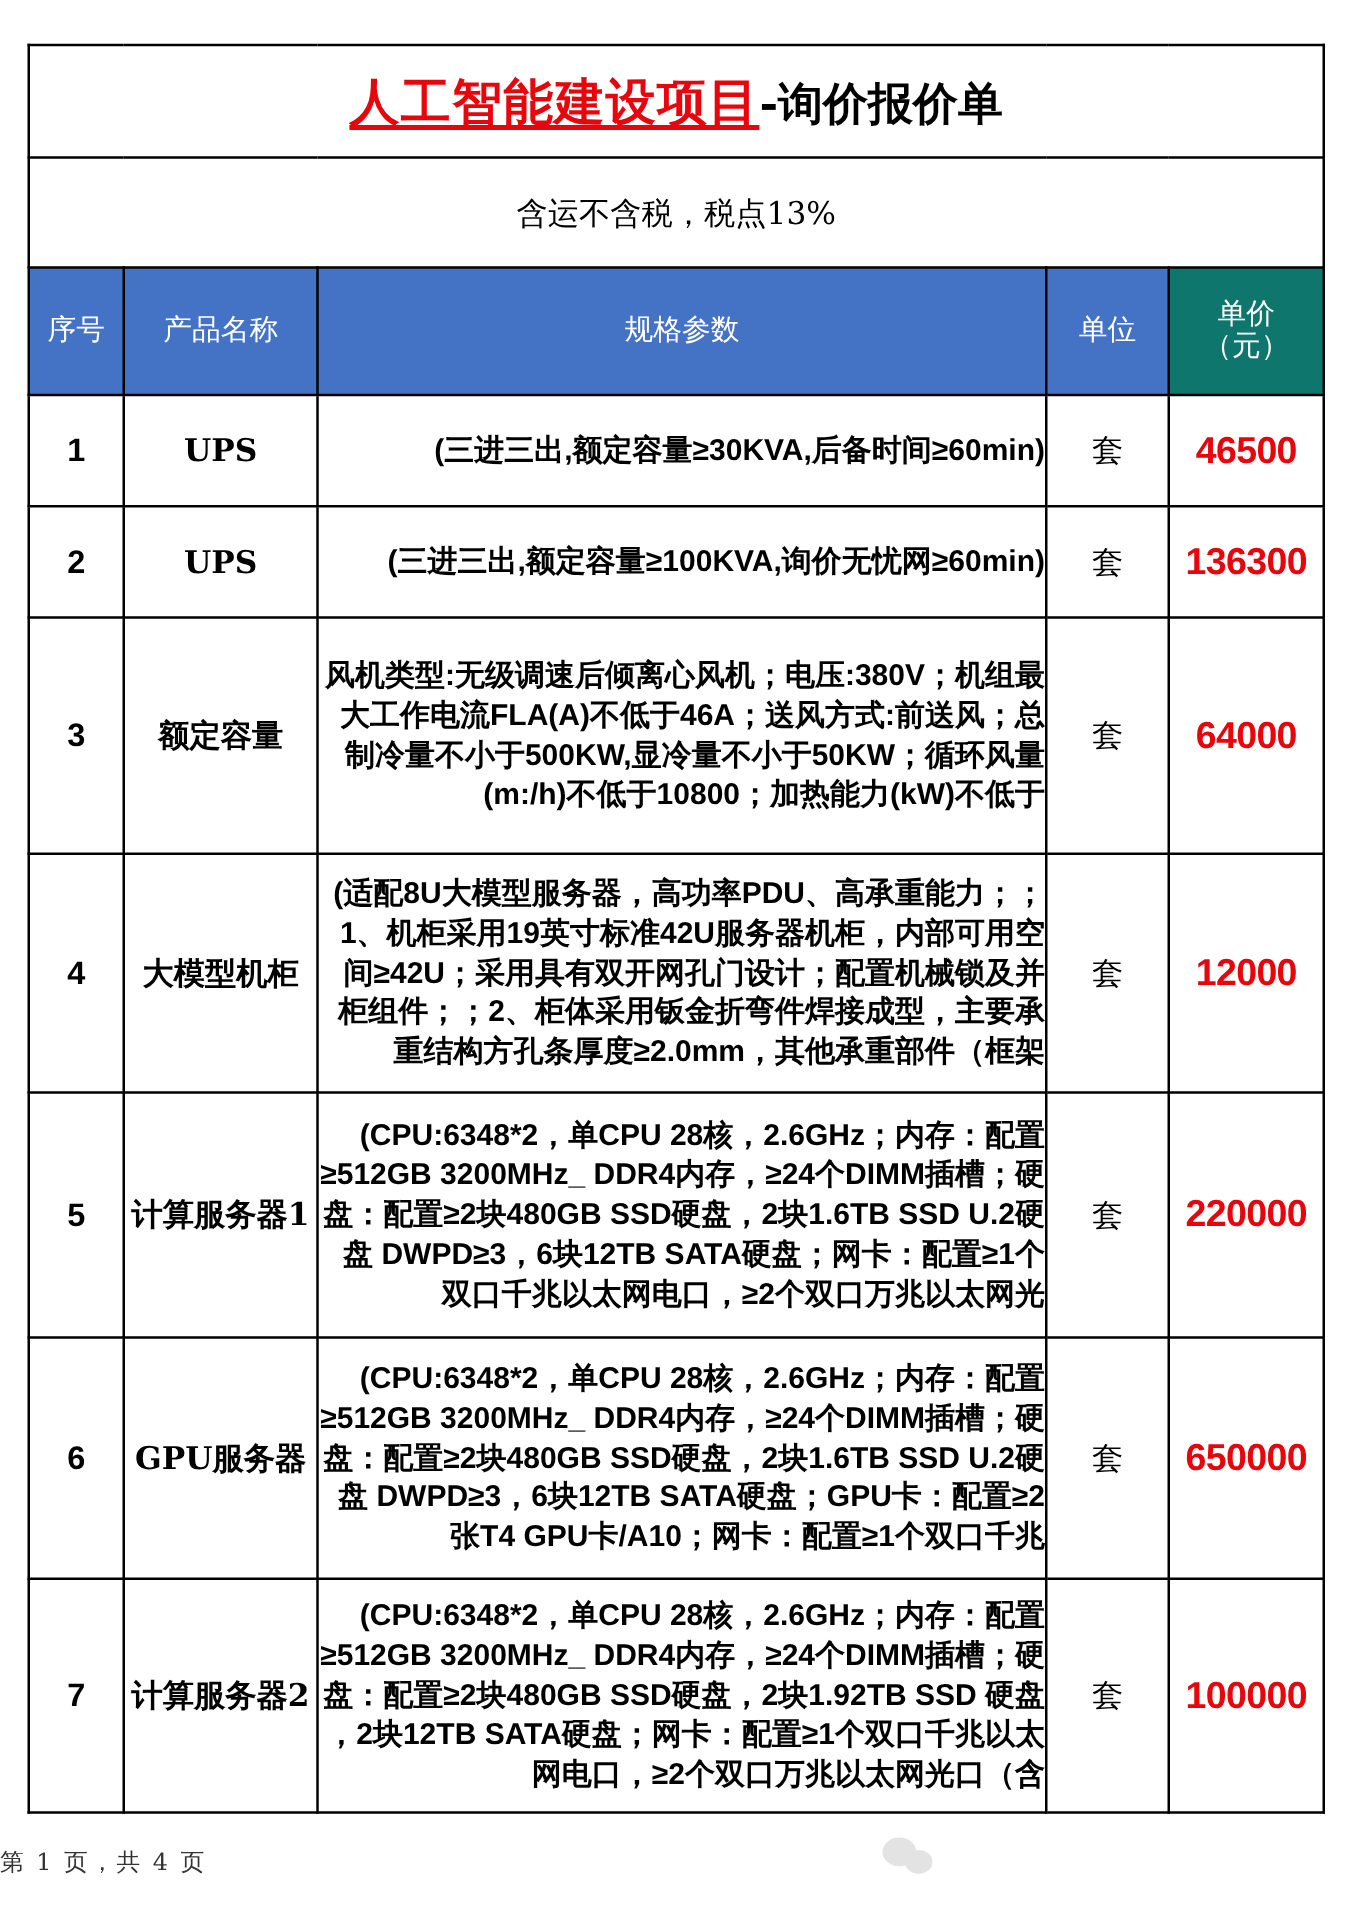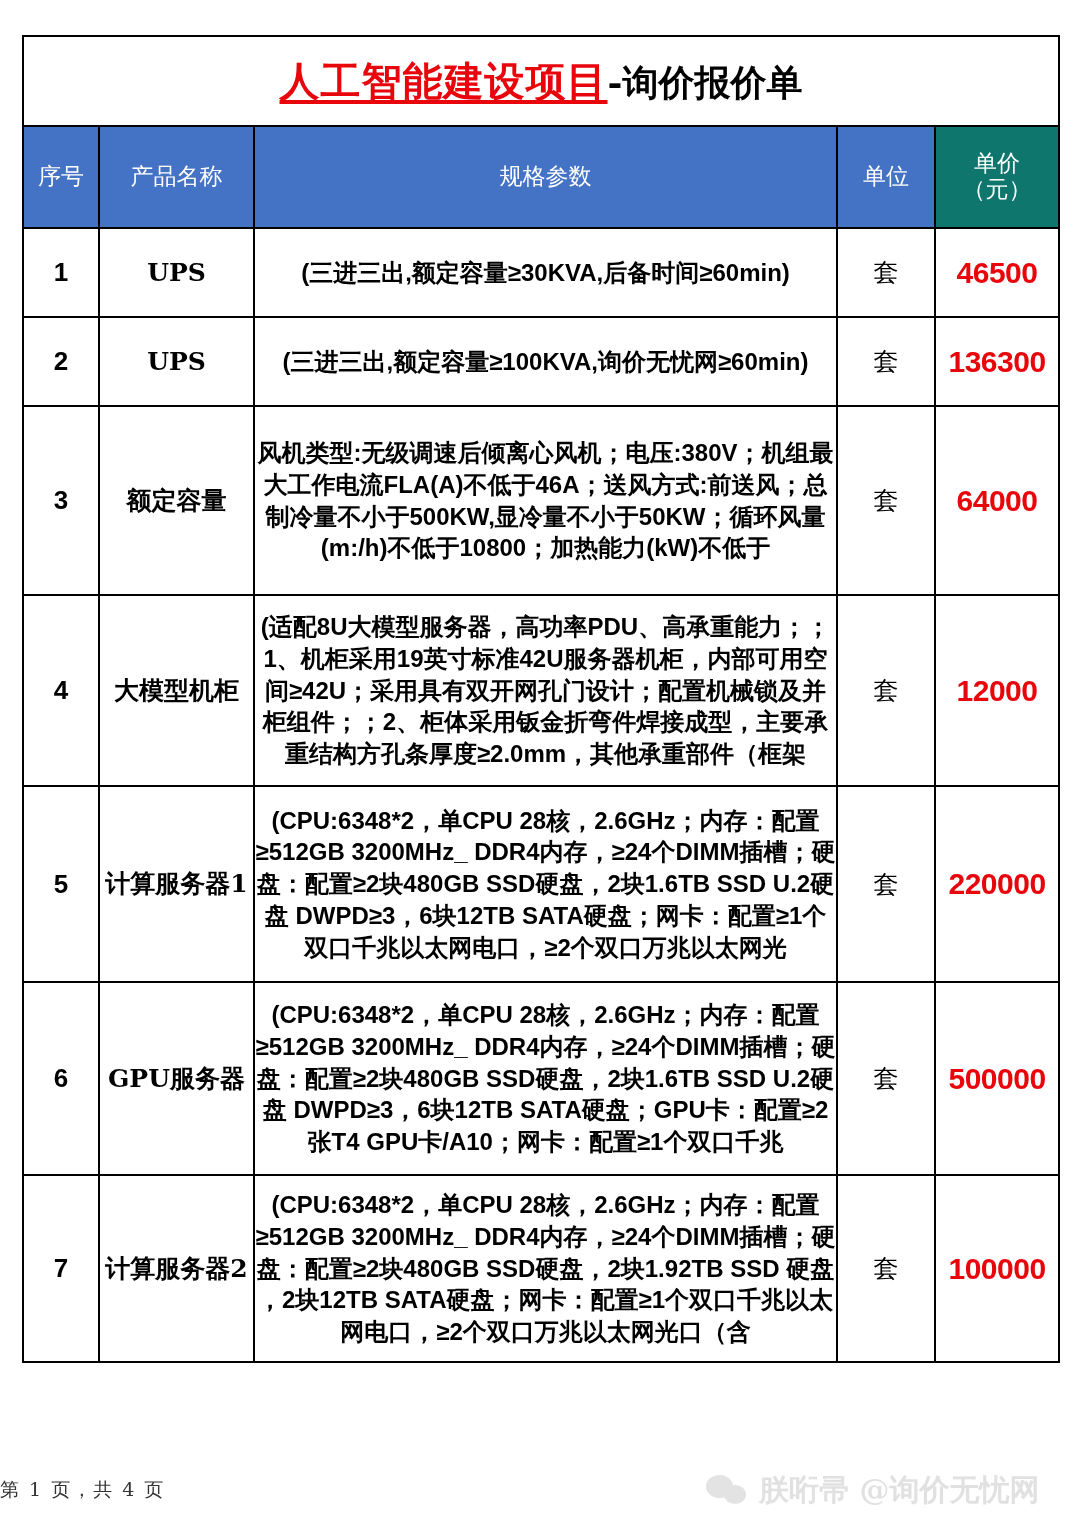--- a/index.html
+++ b/index.html
@@ -101,21 +101,21 @@
   }
   td.c-name {
     text-align: center;
     font-size: 25px;
     font-weight: 700;
     line-height: 1.2;
     padding: 2px 4px;
     font-family: "DejaVu Serif", "Liberation Serif", serif;
   }
   td.c-spec {
-    text-align: center;
+    text-align: right;
     font-size: 24px;
     font-weight: 700;
     line-height: 1.32;
     padding: 3px 6px 0 6px;
     overflow: hidden;
     font-family: "Liberation Sans", sans-serif;
     margin-top: 44px;
   }
   td.c-spec .clip {
     display: block;
@@ -190,20 +190,23 @@
       <col style="width:98px">
       <col style="width:124px">
     </colgroup>
     <tbody>
       <tr>
         <td class="title-cell" colspan="5">
           <span class="title-red">人工智能建设项目</span><span class="title-black">-询价报价单</span>
         </td>
       </tr>
 
+      <tr>
+        <td class="subtitle-cell" colspan="5">含运不含税，税点13%</td>
+      </tr>
 
       <tr class="head">
         <th class="h-blue">序号</th>
         <th class="h-blue">产品名称</th>
         <th class="h-blue">规格参数</th>
         <th class="h-blue">单位</th>
         <th class="h-green">
           <span class="gl">单价</span>
           <span class="gl">（元）</span>
         </th>
@@ -259,21 +262,21 @@
         <td class="c-price">220000</td>
       </tr>
 
       <tr style="height:193px">
         <td class="c-idx">6</td>
         <td class="c-name">GPU服务器</td>
         <td class="c-spec">
             <span class="clip" style="max-height:186px">(CPU:6348*2，单CPU 28核，2.6GHz；内存：配置≥512GB 3200MHz_ DDR4内存，≥24个DIMM插槽；硬盘：配置≥2块480GB SSD硬盘，2块1.6TB SSD U.2硬盘 DWPD≥3，6块12TB SATA硬盘；GPU卡：配置≥2张T4 GPU卡/A10；网卡：配置≥1个双口千兆</span>
           </td>
         <td class="c-unit">套</td>
-        <td class="c-price">500000</td>
+        <td class="c-price">650000</td>
       </tr>
 
       <tr style="height:187px">
         <td class="c-idx">7</td>
         <td class="c-name">计算服务器2</td>
         <td class="c-spec">
             <span class="clip" style="max-height:180px">(CPU:6348*2，单CPU 28核，2.6GHz；内存：配置≥512GB 3200MHz_ DDR4内存，≥24个DIMM插槽；硬盘：配置≥2块480GB SSD硬盘，2块1.92TB SSD 硬盘 ，2块12TB SATA硬盘；网卡：配置≥1个双口千兆以太网电口，≥2个双口万兆以太网光口（含</span>
           </td>
         <td class="c-unit">套</td>
         <td class="c-price">100000</td>
@@ -282,14 +285,13 @@
   </table>
 </div>
 
 <div id="footer">第 1 页，共 4 页</div>
 
 <div id="watermark">
   <span class="wechat-glyph">
     <span class="b1"></span>
     <span class="b2"></span>
   </span>
-  <span class="wm-text">朕哘帚 @询价无忧网</span>
 </div>
 
 </body></html>

